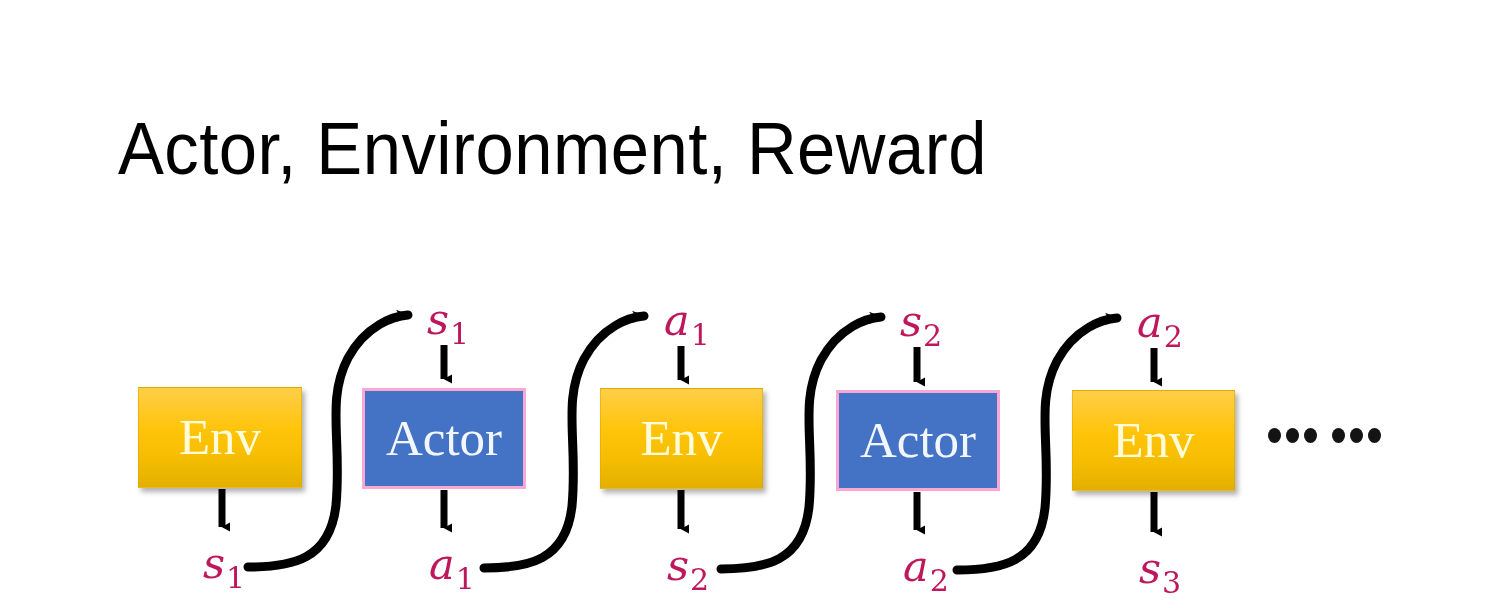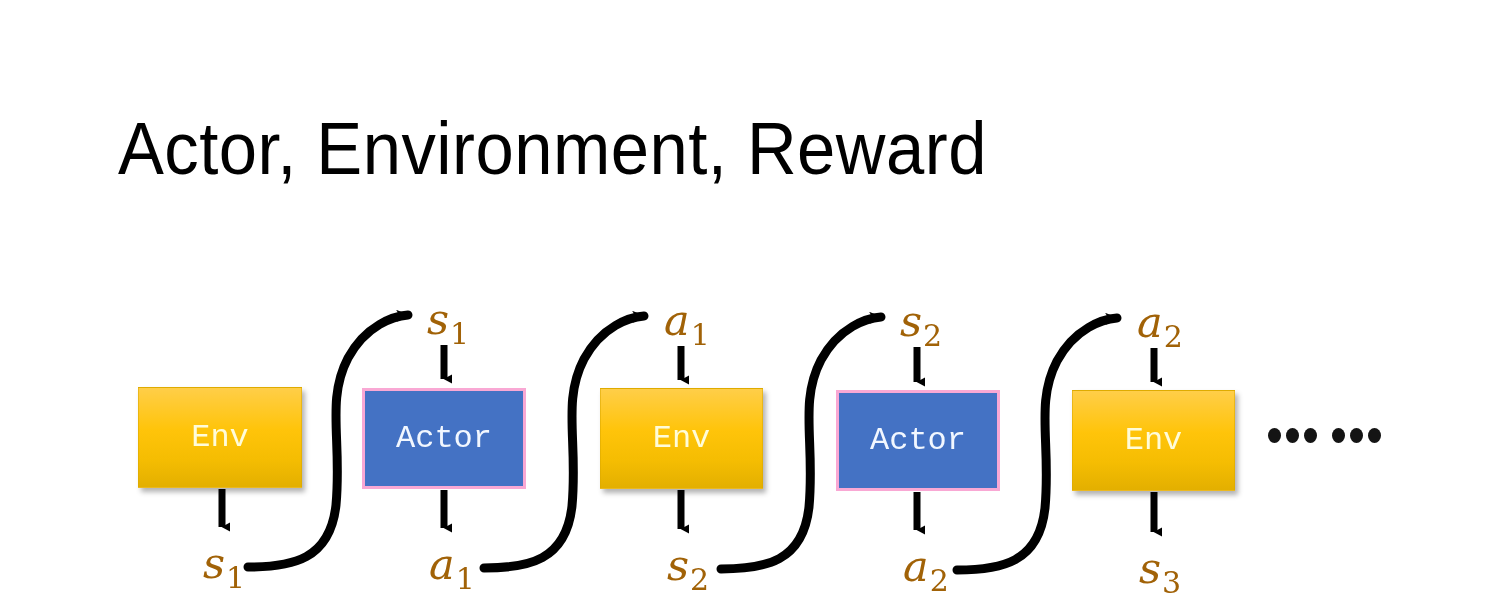--- a/index.html
+++ b/index.html
@@ -41,44 +41,44 @@
     height: 608px;
   }
 
   
   .node-box {
     position: absolute;
     display: flex;
     align-items: center;
     justify-content: center;
     box-sizing: border-box;
-    font-family: Liberation Mono, monospace;
+    font-family: Liberation Serif, serif;
     font-weight: 400;
-    font-size: 32px;
+    font-size: 51px;
     line-height: 1;
     user-select: none;
   }
   .node-env {
     background: linear-gradient(180deg, #FFCE48 0%, #FFC40A 42%, #F5BD02 72%, #E3AF00 100%);
     color: #FFFCD9;
     box-shadow: 3px 4px 5px rgba(0,0,0,0.30);
     border: 1px solid rgba(218,168,0,0.55);
   }
   .node-actor {
     background: #4472C4;
     color: #F2F7FF;
     border: 3px solid #f9a8d4;
   }
 
   
   .math-label {
     position: absolute;
     font-family: "DejaVu Serif", "Liberation Serif", serif;
     font-style: italic;
-    color: #a16207;
+    color: #be185d;
     line-height: 1;
     white-space: nowrap;
     user-select: none;
   }
   .math-label .base {
     font-size: 43px;
     font-style: italic;
   }
   .math-label .sub {
     font-size: 30px;

